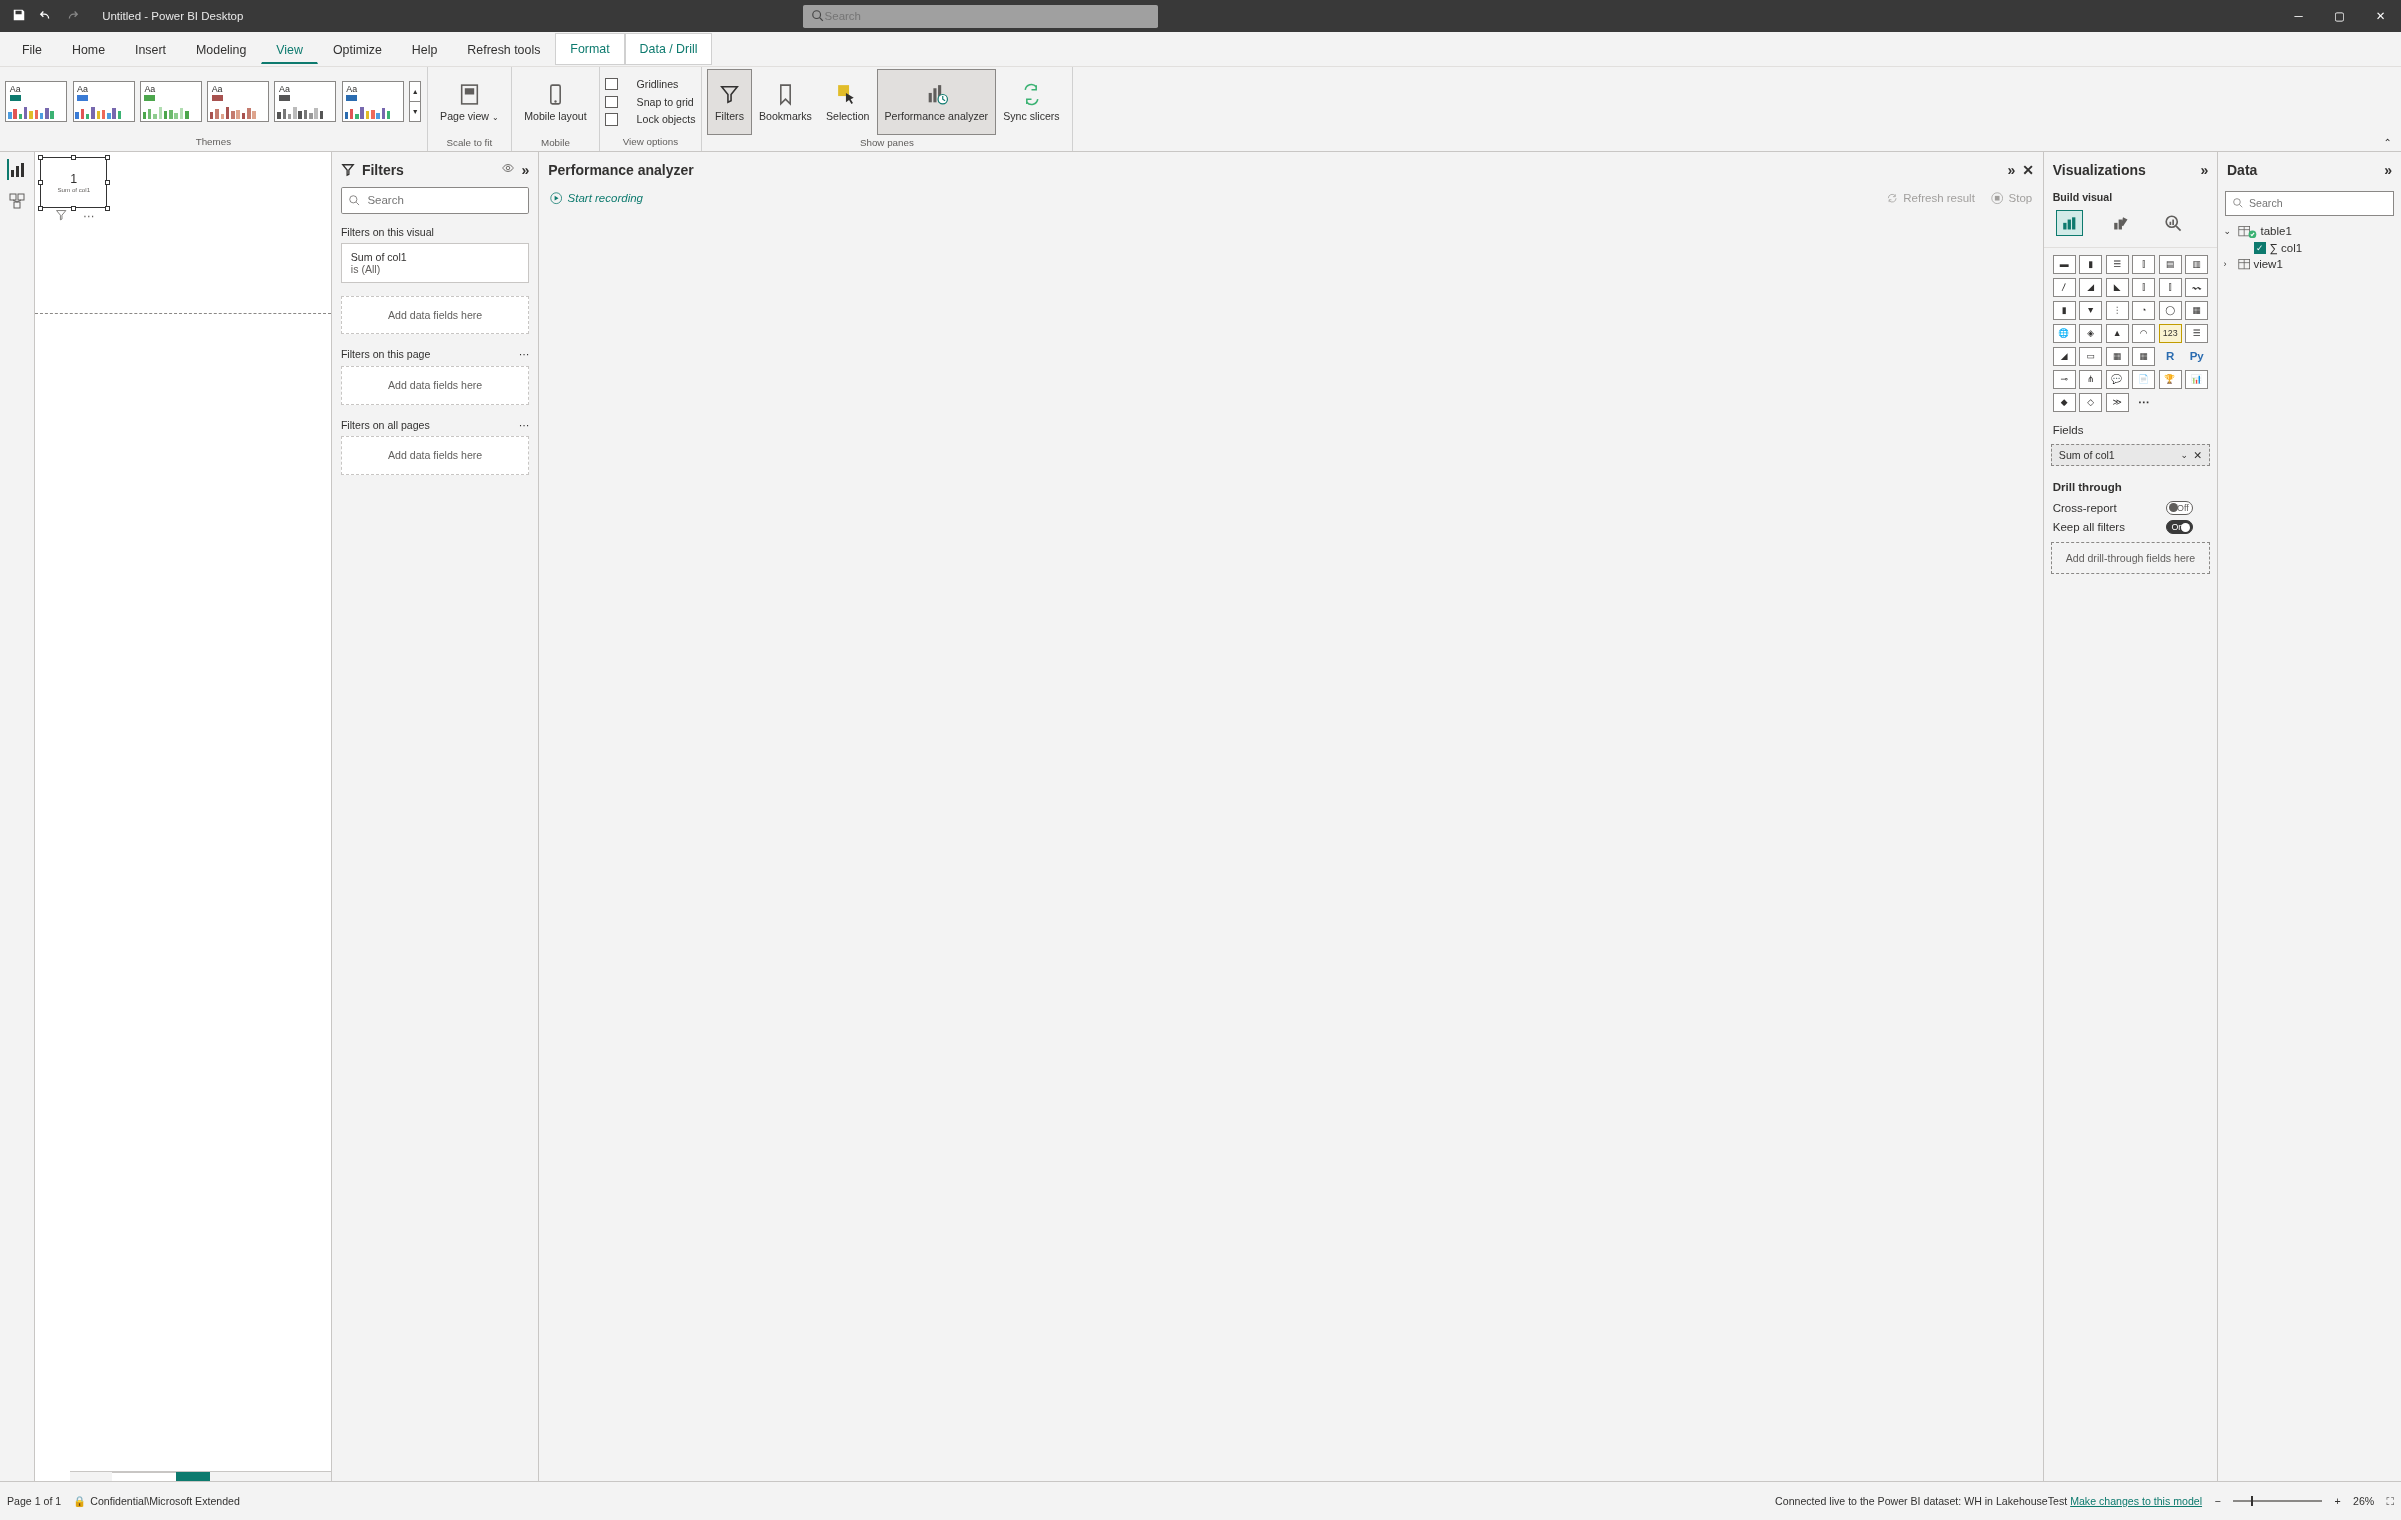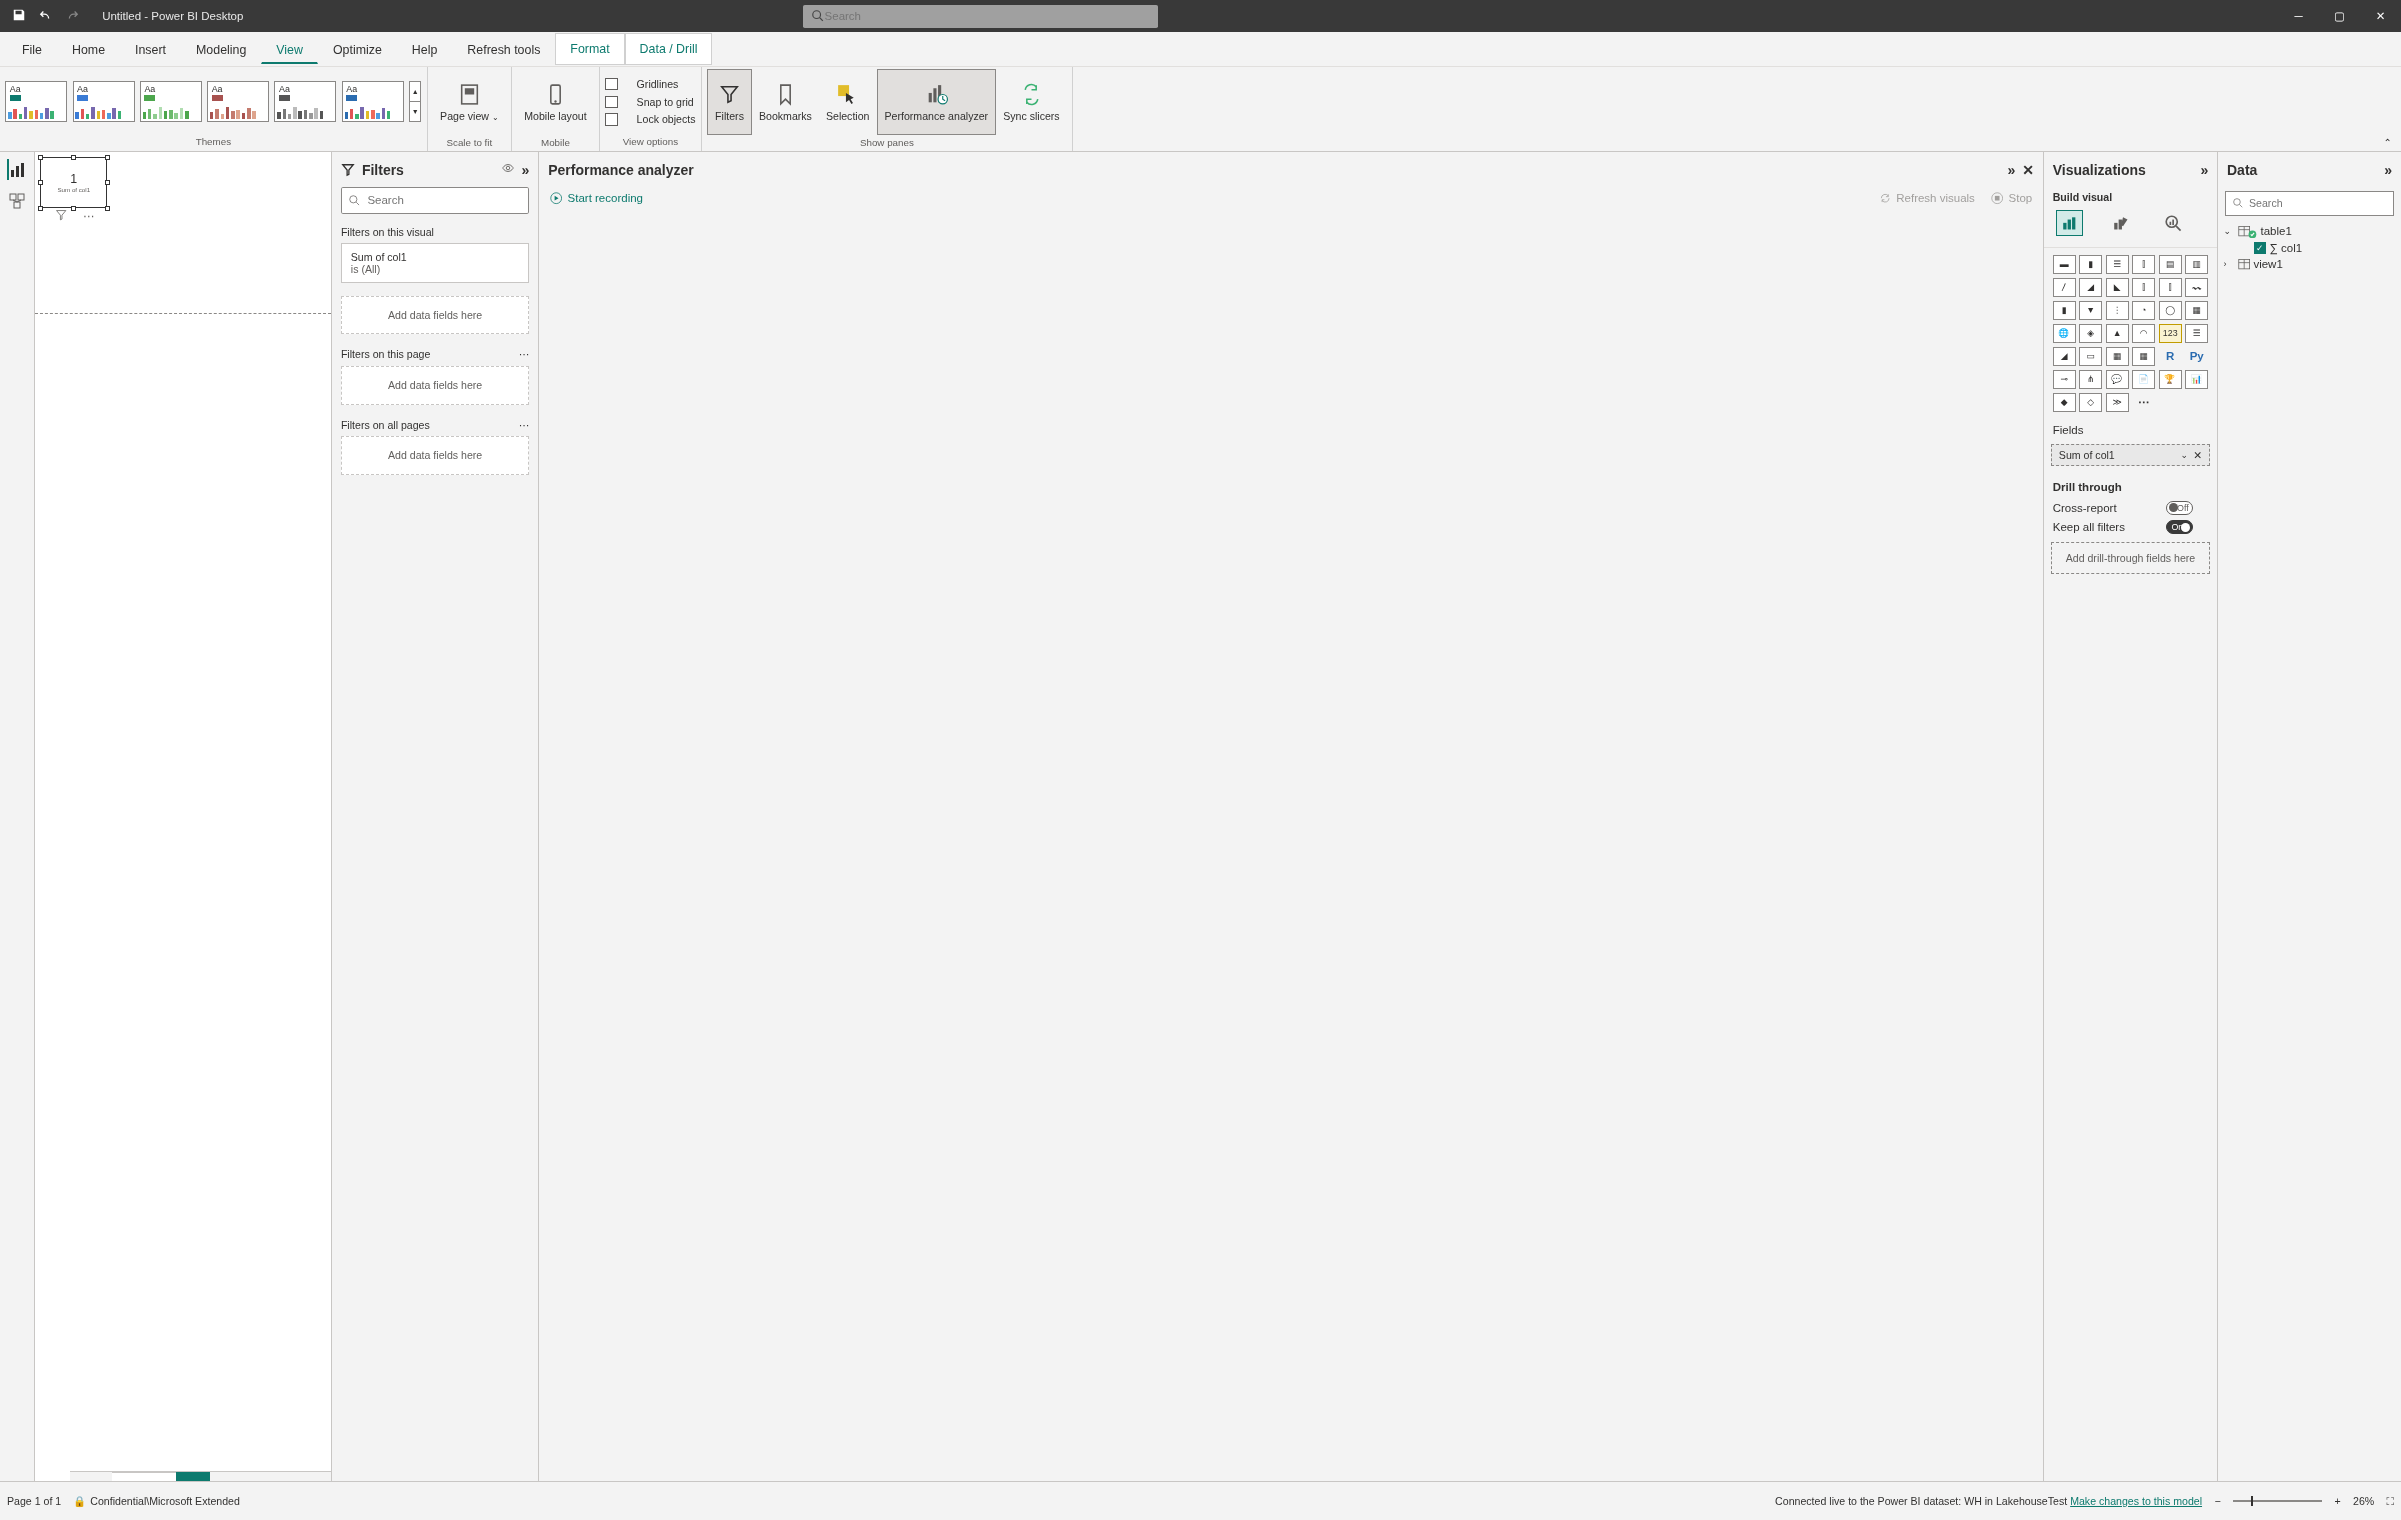--- a/index.html
+++ b/index.html
@@ -58,21 +58,21 @@
 .filters-pane { flex:0 0 182px;}
 .filters-body { padding:0 8.9px; overflow:auto;}
 .filter-search { border:0.9px solid #8a8886; background:#fff; height:26.6px; display:flex; align-items:center; padding:0 7px; gap:7px; margin-bottom:12.4px; border-radius:1.8px;}
 .filter-search input { border:none; outline:none; flex:1; font-size:11.5px;}
 .filter-section-title { font-size:10.6px; color:#323130; margin:3.5px 0 5.3px 0; display:flex; justify-content:space-between;}
 .filter-card { border:0.9px solid #c8c6c4; background:#fff; padding:7px 8.9px; font-size:10.6px; margin-bottom:12.4px;}
 .filter-drop { border:0.9px dashed #c8c6c4; background:#fff; padding:12.4px; text-align:center; font-size:10.6px; color:#605e5c; margin-bottom:14px;}
 
 .perf-pane { flex:1;}
 .perf-toolbar { display:flex; gap:16px; padding:5.3px 10.6px; align-items:center; font-size:11.5px;}
-.perf-toolbar .start { color:#0d7a6e; display:flex; align-items:center; gap:5.3px;}
+.perf-toolbar .start { color:#0d7a6e; display:flex; align-items:center; gap:5.3px;font-style:italic;}
 .perf-toolbar .disabled { color:#a19f9d; display:flex; align-items:center; gap:5.3px;}
 .perf-msg { padding:10.6px 12.4px; font-size:11.5px; color:#323130; line-height:1.4;}
 .perf-footer { margin-top:auto; padding:8.9px 12.4px; font-size:11.5px; border-top:0.9px solid #e1dfdd;}
 .perf-footer a { color:#0d7a6e; text-decoration:underline;}
 
 .viz-pane { flex:0 0 167px;}
 .viz-sub { font-size:10.6px; font-weight:600; padding:3.5px 8.9px;}
 .viz-modes { display:flex; gap:25px; padding:3.5px 12.4px 10.6px 12.4px; border-bottom:0.9px solid #e1dfdd;}
 .viz-modes .mode { width:26.6px; height:26.6px; display:flex; align-items:center; justify-content:center;}
 .viz-modes .mode.active { border:0.9px solid #0d7a6e; background:#d2ebe8;}
@@ -443,21 +443,21 @@
             <path d="M6 5l5 3-5 3z" fill="#0d7a6e"></path>
           </svg>
         <span>Start recording</span>
       </div>
       <span class="spacer" style="flex:1"></span>
       <div class="disabled">
         <svg width="12.4" height="12.4" viewBox="0 0 16 16">
             <path d="M3 8a5 5 0 0 1 9-3M13 8a5 5 0 0 1-9 3" fill="none" stroke="#a19f9d"></path>
             <path d="M12 3v3h-3M4 13v-3h3" fill="none" stroke="#a19f9d"></path>
           </svg>
-        <span>Refresh visuals</span>
+        <span>Refresh result</span>
       </div>
       <div class="disabled">
         <svg width="12.4" height="12.4" viewBox="0 0 16 16">
             <circle cx="8" cy="8" r="7" fill="none" stroke="#a19f9d"></circle>
             <rect x="5" y="5" width="6" height="6" fill="#a19f9d"></rect>
           </svg>
         <span>Stop</span>
       </div>
     </div>
   </div>

